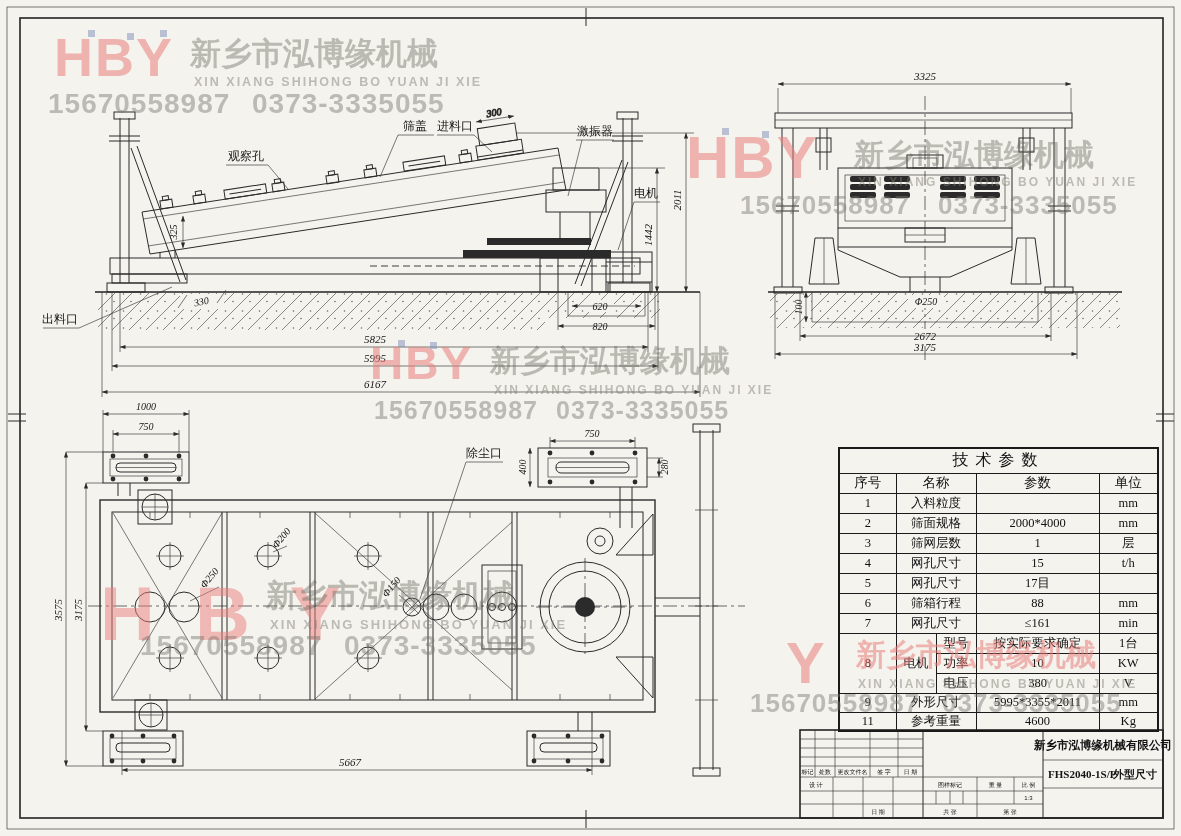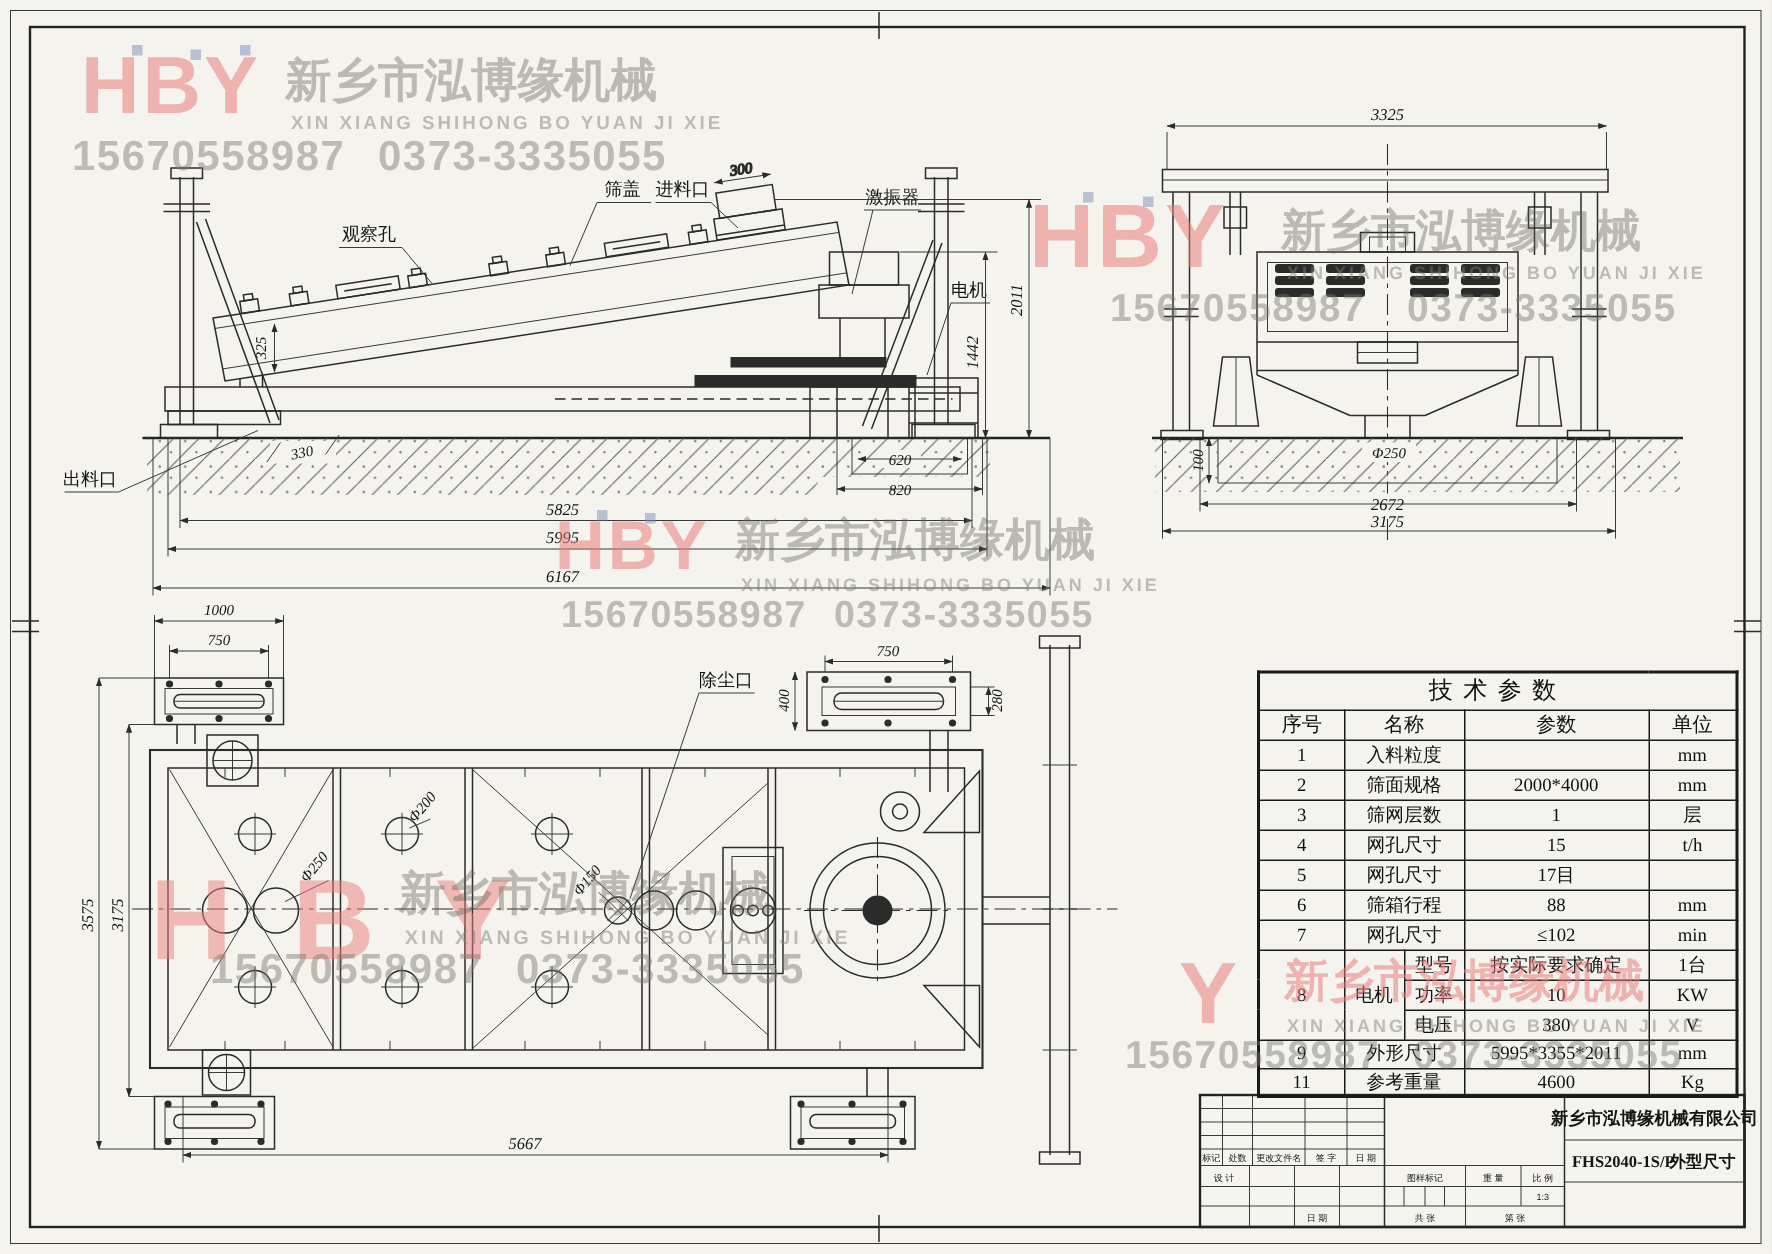--- a/index.html
+++ b/index.html
@@ -492,21 +492,21 @@
       </tr>
       <tr style="height:20px">
         <td>6</td>
         <td colspan="2">筛箱行程</td>
         <td>88</td>
         <td>mm</td>
       </tr>
       <tr style="height:20px">
         <td>7</td>
         <td colspan="2">网孔尺寸</td>
-        <td>≤102</td>
+        <td>≤161</td>
         <td>min</td>
       </tr>
       <tr style="height:20px">
         <td rowspan="3">8</td>
         <td rowspan="3">电机</td>
         <td>型号</td>
         <td>按实际要求确定</td>
         <td>1台</td>
       </tr>
       <tr style="height:20px">

